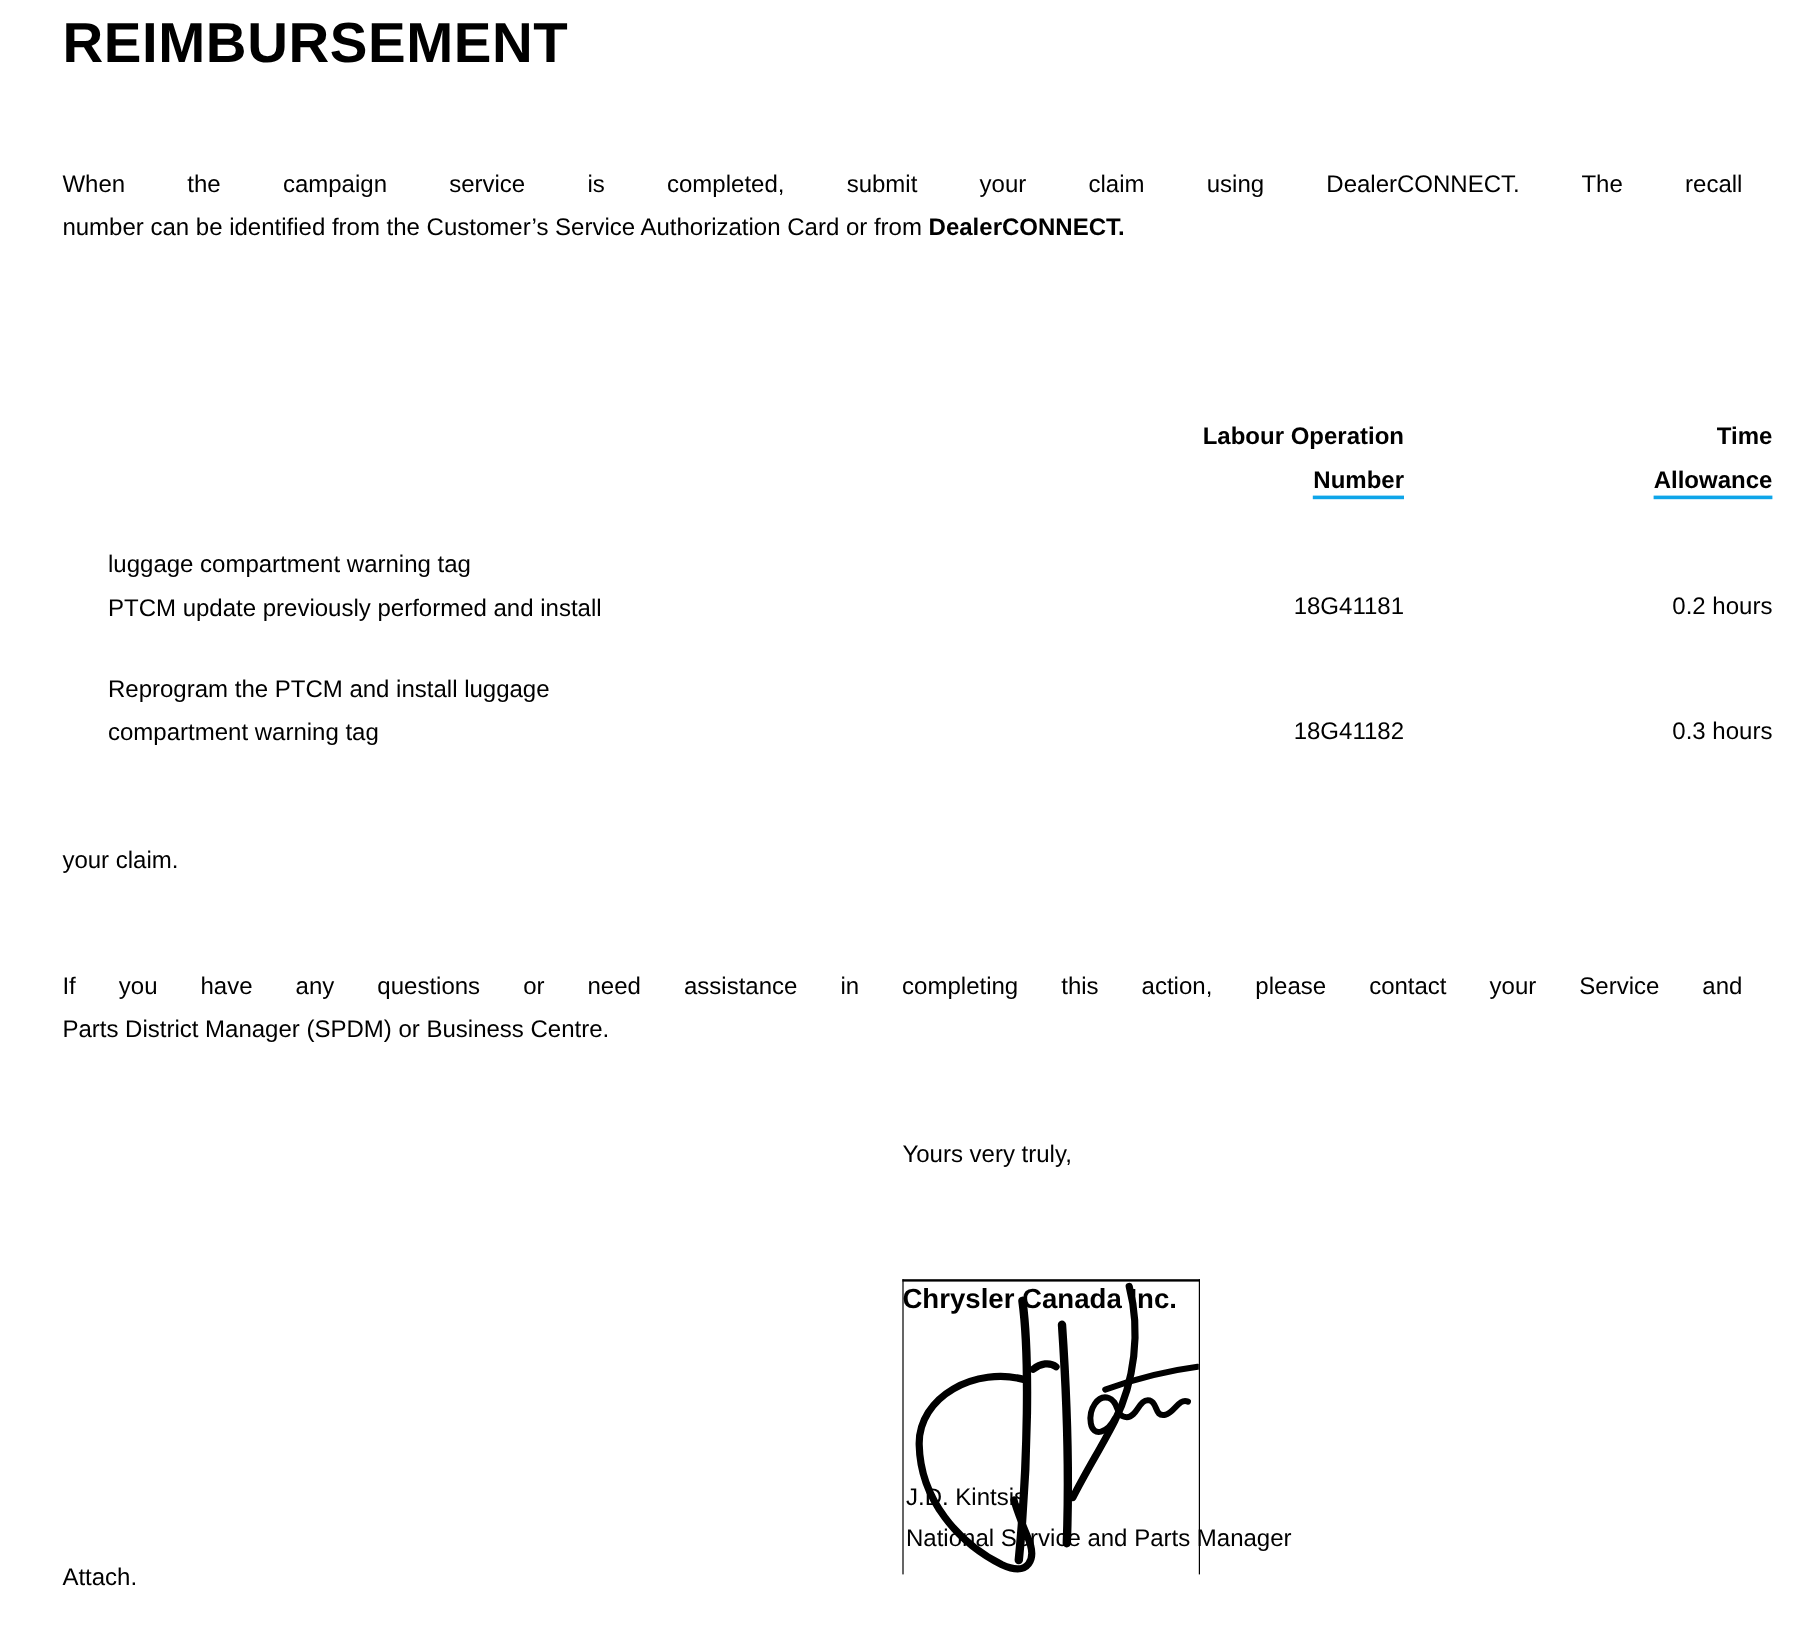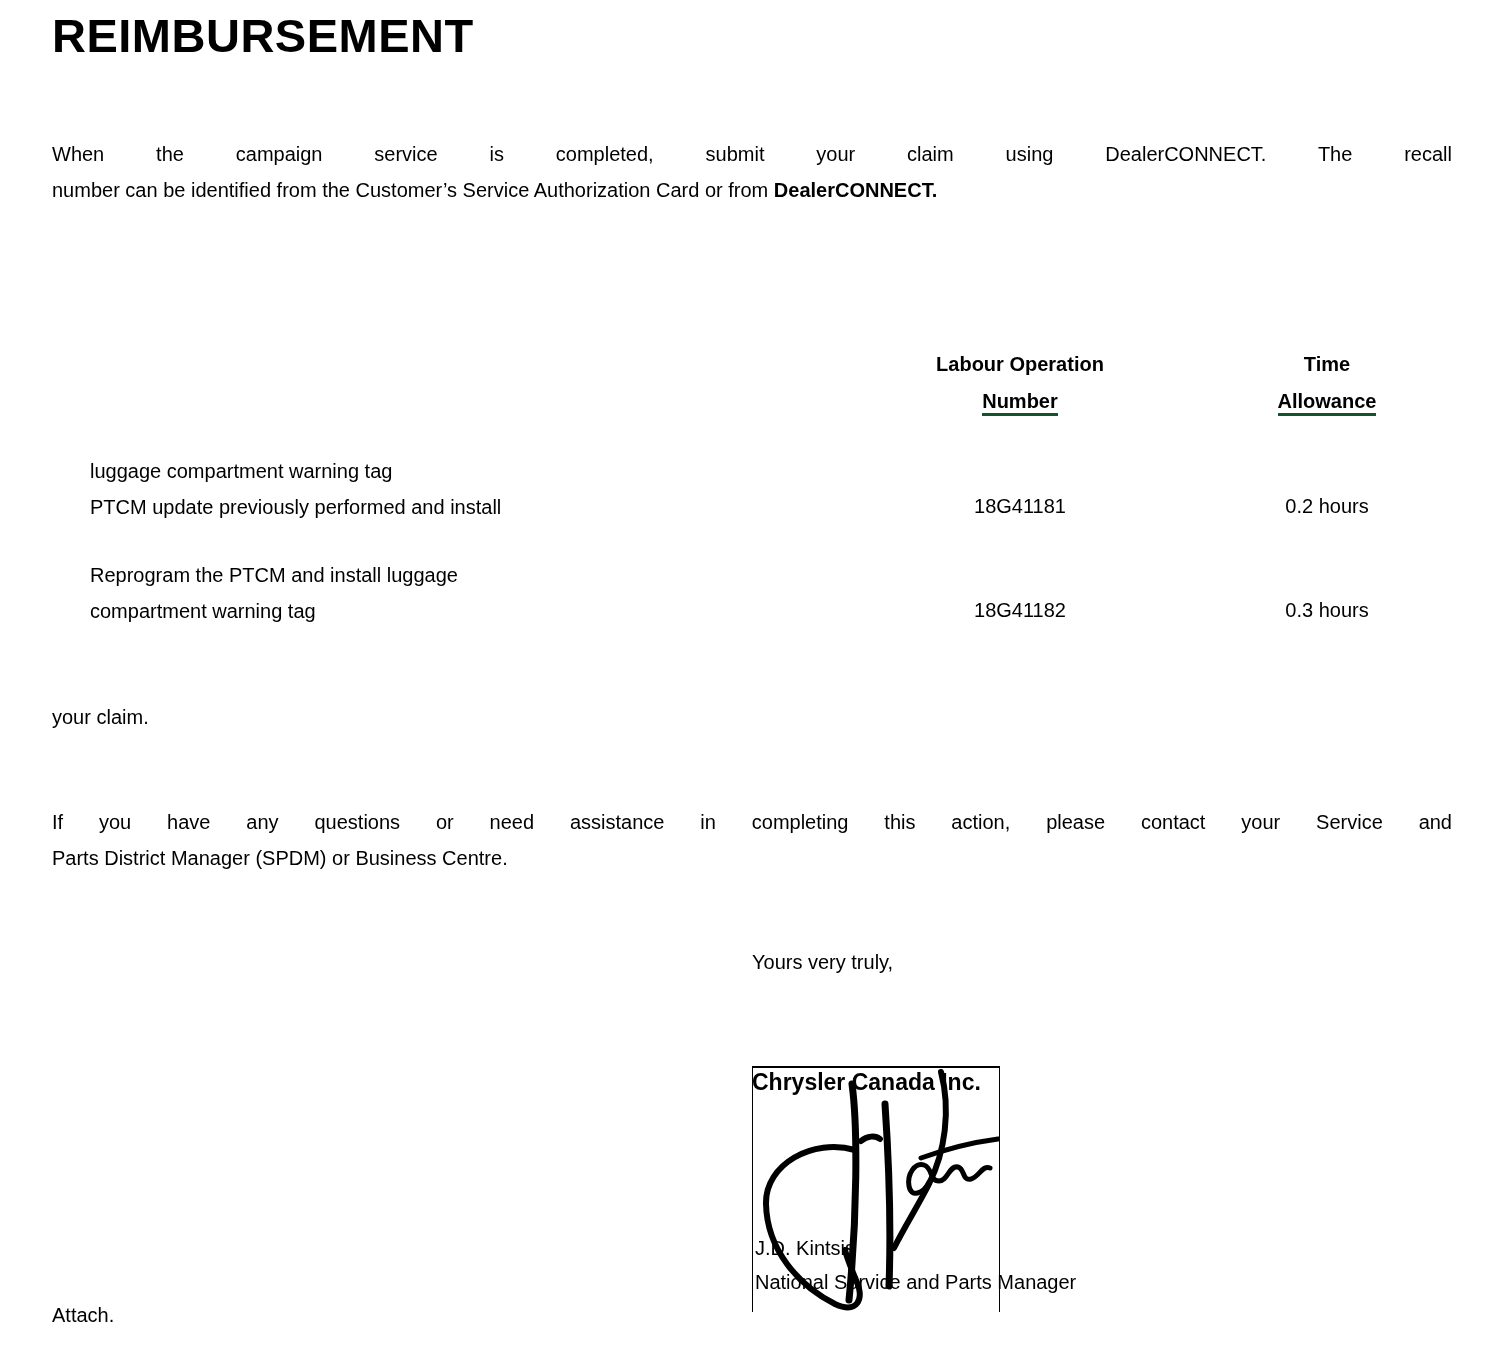--- a/index.html
+++ b/index.html
@@ -18,22 +18,22 @@
   .title {
     font-size:47px;
     font-weight:bold;
     letter-spacing:0.5px;
     transform:scaleX(0.66);
     transform-origin:left top;
     white-space:nowrap;
   }
   .bold { font-weight:bold; }
   .u-word { text-decoration:underline; text-decoration-thickness:2px; text-underline-offset:4px; }
-  .u-head { border-bottom:3px solid #14532d; padding-bottom:1px; }
-  .center { text-align:center; }
+  .u-head { border-bottom:3px solid #0ea5e9; padding-bottom:1px; }
+  .center { text-align:right; }
   .sig-box {
     border:1px solid #000;
     border-top:2px solid #000;
     border-bottom:none;
   }
   .sig-svg { position:absolute; left:0; top:0; pointer-events:none; }
 </style>
 </head>
 <body>
 

